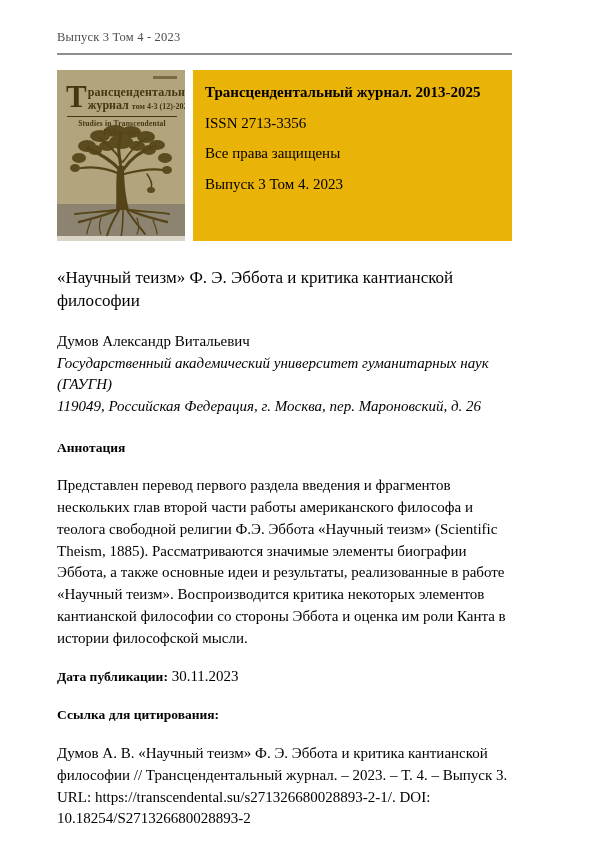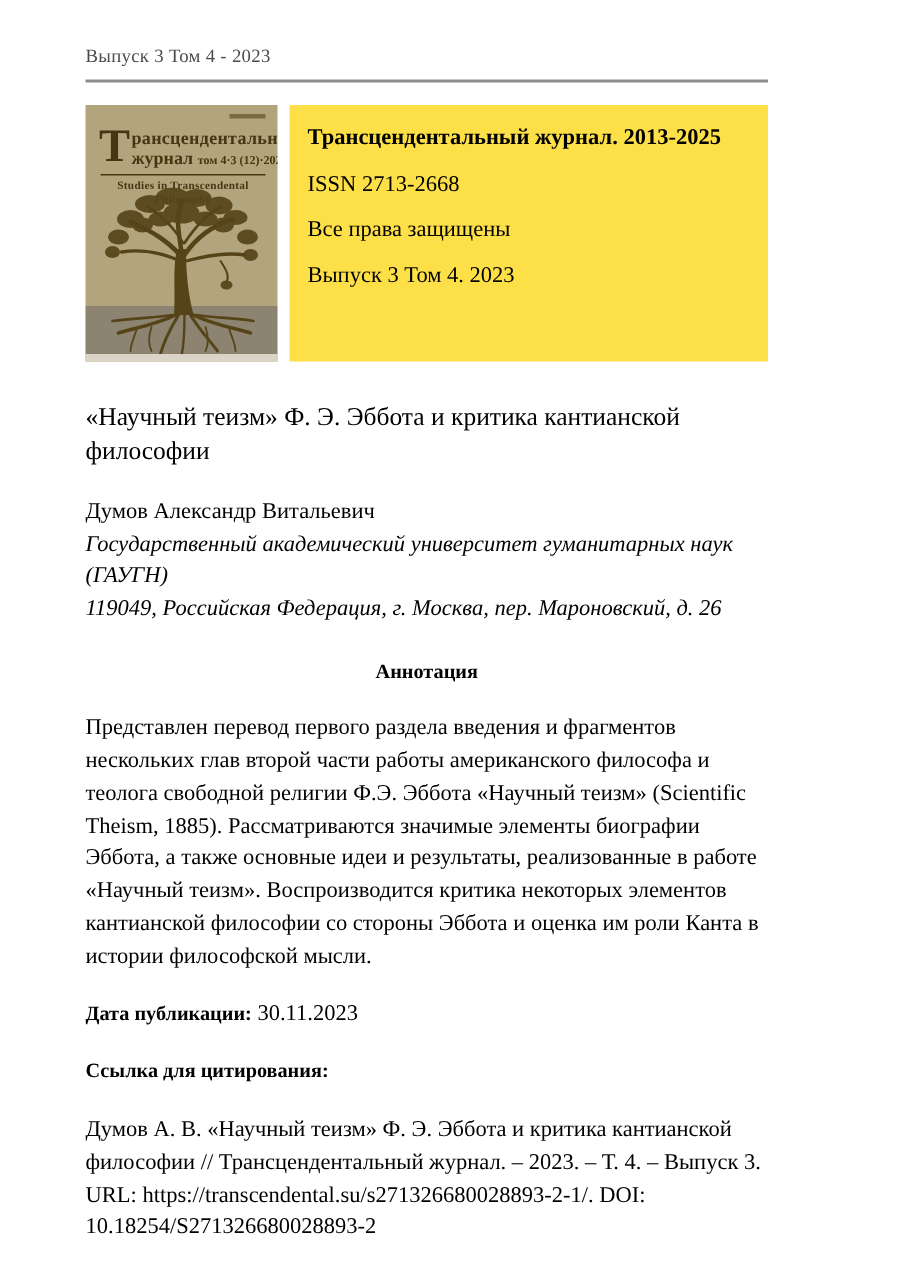--- a/index.html
+++ b/index.html
@@ -27,31 +27,31 @@
   .masthead-row { display:flex; align-items:flex-start; }
   .masthead-initial { font-size:31px; font-weight:bold; line-height:.85; margin-right:1px; }
   .masthead-text { padding-top:2px; }
   .masthead-title { font-weight:bold; font-size:12px; letter-spacing:.2px; line-height:1.1; }
   .masthead-line2 { font-weight:bold; font-size:12px; line-height:1.15; }
   .masthead-issue { font-weight:bold; font-size:8px; }
   .masthead-rule { border:none; border-top:1.5px solid #443711; margin:3px 1px 2px 1px; }
   .cover-subtitle { font-weight:bold; font-size:7.5px; text-align:center; letter-spacing:.2px; }
   .cover-tree { position:absolute; left:0; top:52px; }
 
-  .info-box { flex:1; background:#fde047; padding:14px 12px 0 12px; }
+  .info-box { flex:1; background:#eab308; padding:14px 12px 0 12px; }
   .info-line { font-size:15px; margin-bottom:13.5px; }
   .info-title { font-weight:bold; }
   .info-box a { color:#1155cc; text-decoration:underline; }
 
   
   .article-title { font-size:17px; font-weight:normal; line-height:1.38; margin-top:25px; }
   .author { font-size:15px; font-weight:normal; margin-top:18px; line-height:1.45; }
   .affiliation { font-size:15px; font-style:italic; line-height:1.45; }
   .section-label { font-size:13.5px; font-weight:bold; }
-  .abstract-label { margin-top:22px;text-align:center; }
+  .abstract-label { margin-top:22px; }
   .abstract-text { font-size:15px; line-height:1.46; margin-top:19px; }
   .kv-block { font-size:15px; line-height:1.46; margin-top:16px; }
   .citation { font-size:15px; line-height:1.46; }
   .citation-first { margin-top:17px; }
 </style>
 </head>
 <body>
 
 <div class="page">
 
@@ -123,21 +123,21 @@
           <path d="M96 98 C98 104 100 108 100 112" stroke-width="1.2"></path>
           <path d="M44 96 C42 102 42 108 44 112" stroke-width="1.2"></path>
           <path d="M80 96 C82 102 82 108 80 112" stroke-width="1.2"></path>
         </g>
       </svg>
       <div class="cover-bottom-strip"></div>
     </div>
 
     <div class="info-box">
       <div class="info-line info-title">Трансцендентальный журнал. 2013-2025</div>
-      <div class="info-line">ISSN 2713-2668</div>
+      <div class="info-line">ISSN 2713-3356</div>
       <div class="info-line">Все права защищены</div>
       <div class="info-line">Выпуск 3 Том 4. 2023</div>
     </div>
   </div>
 
   <h1 class="article-title">«Научный теизм» Ф. Э. Эббота и критика кантианской философии</h1>
 
   <div class="author">Думов Александр Витальевич</div>
   <div class="affiliation">Государственный академический университет гуманитарных наук (ГАУГН)</div>
   <div class="affiliation">119049, Российская Федерация, г. Москва, пер. Мароновский, д. 26</div>

